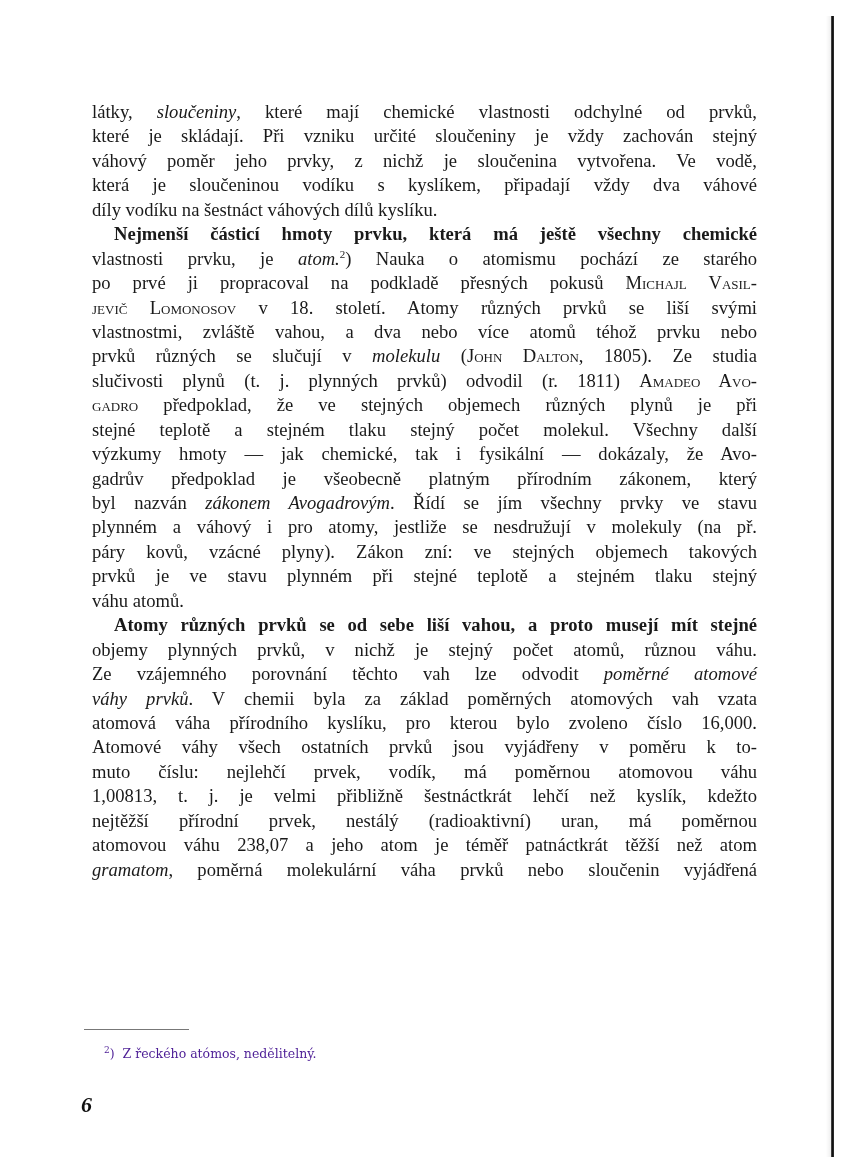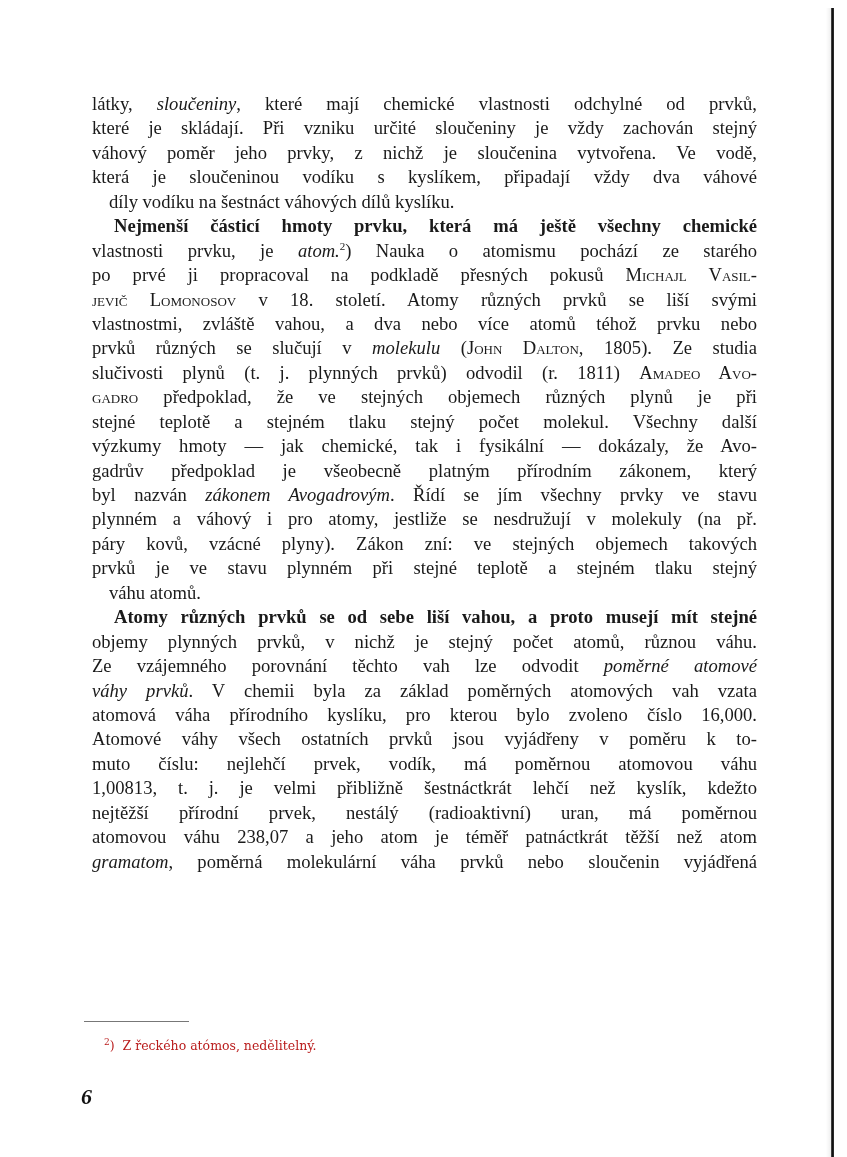--- a/index.html
+++ b/index.html
@@ -1,48 +1,48 @@
 <!DOCTYPE html>
 <html><head>
 <meta charset="utf-8">
 <style>
   html, body { margin: 0; padding: 0; }
   body {
     width: 847px; height: 1157px; background: #ffffff; position: relative; overflow: hidden;
     font-family: "DejaVu Serif", "Liberation Serif", serif; color: #1a1a1a;
   }
-  .page { position: absolute; left: 0; top: 8px; width: 847px; height: 1049px; }
+  .page { position: absolute; left: 0; top: 16px; width: 847px; height: 1049px; }
   .edge {
     position: absolute; left: 831px; top: 0; width: 3px; height: 1157px;
     background: linear-gradient(to right, #555 0%, #111 50%, #333 100%);
   }
   .edge-shadow {
     position: absolute; left: 826px; top: 0; width: 6px; height: 1157px;
     background: linear-gradient(to right, rgba(0,0,0,0) 0%, rgba(0,0,0,0.08) 100%);
   }
   .text-block {
     position: absolute; left: 92px; top: 84px; width: 665px;
     font-family: "Liberation Serif", "DejaVu Serif", serif;
     font-size: 18.6px; line-height: 24.45px;
   }
   .line {
     display: block; white-space: nowrap; text-align: justify; text-align-last: justify;
     height: 24.45px; overflow: visible;
   }
-  .line.last { text-align-last: left; margin-left: 17px; }
+  .line.last { text-align-last: left; }
   .line.indent { padding-left: 22px; font-weight: bold; }
   .seg-italic { font-style: italic; }
   .seg-smallcaps { font-variant: small-caps; }
   .seg-sup { font-size: 11px; vertical-align: 7px; line-height: 0; }
   .footnote-rule {
     position: absolute; left: 84px; top: 1013px; width: 105px; height: 1px; background: #777;
   }
   .footnote {
     position: absolute; left: 104px; top: 1030px;
-    font-family: "DejaVu Serif", serif; font-size: 12.5px; color: #b91c1c;
+    font-family: "DejaVu Serif", serif; font-size: 12.5px; color: #4c1d95;
   }
   .footnote .fn-mark { font-size: 9px; vertical-align: 5px; line-height: 0; }
   .page-number {
     position: absolute; left: 81px; top: 1076px;
     font-family: "Liberation Serif", serif; font-style: italic; font-weight: bold; font-size: 22px; color: #111;
   }
 </style>
 </head>
 <body>
 

